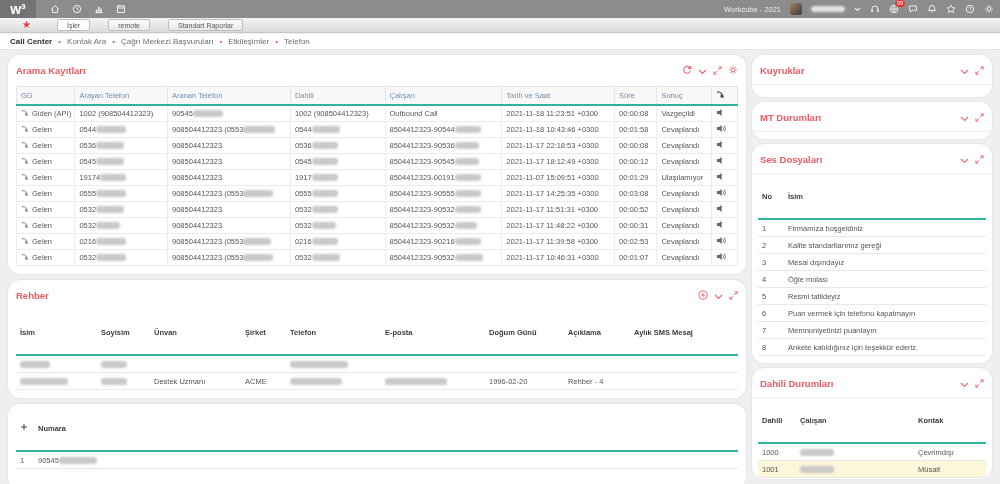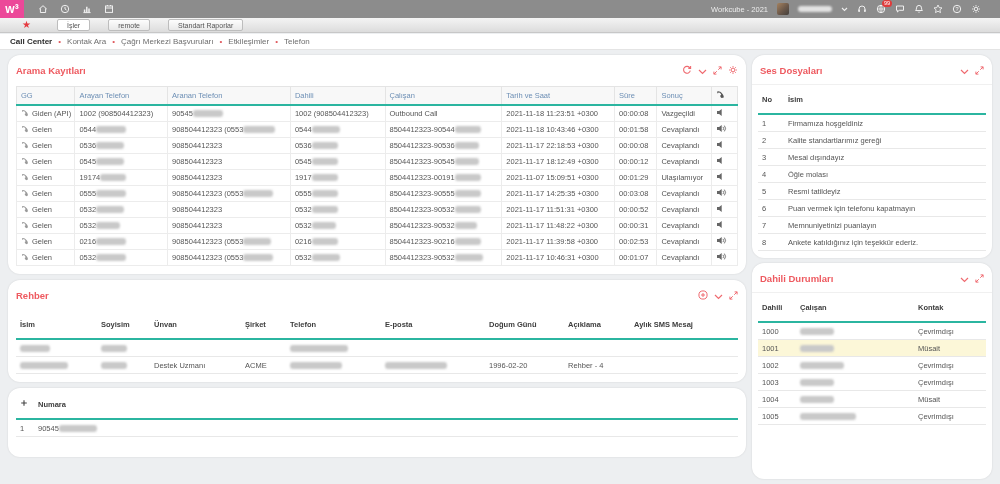--- a/index.html
+++ b/index.html
@@ -2,25 +2,25 @@
 <html><head>
 <meta charset="utf-8">
 <style>
   * { margin:0; padding:0; box-sizing:border-box; }
   html,body { width:1000px; height:484px; overflow:hidden; background:#edeff1;
     font-family:"Liberation Sans", sans-serif; }
 
   
   .topbar { position:absolute; top:0; left:0; width:1000px; height:18px;
     background:#8c8c8c; display:flex; align-items:center; z-index:5; }
-  .logo { width:24px; height:18px; background:#ec4899; color:#fff; font-weight:bold;
-    font-size:12px; display:flex; align-items:center; justify-content:center; }
+  .logo { width:36px; height:18px; background:#737373; color:#fff; font-weight:bold;
+    font-size:14px; display:flex; align-items:center; justify-content:center; }
   .tb-icons { display:flex; gap:12px; margin-left:14px; align-items:center; }
   .tb-icons svg, .tb-right svg { display:block; }
-  .tb-right { margin-left:auto; display:flex; align-items:center; gap:9px; padding-right:19px; }
+  .tb-right { margin-left:auto; display:flex; align-items:center; gap:9px; padding-right:6px; }
   .tb-title { font-size:7.5px; color:#ececec; }
   .avatar { width:12px; height:12px; border-radius:2px;
     background:linear-gradient(135deg,#a5825f 0%,#6b584a 55%,#44403c 100%); filter:blur(.4px); }
   .redact { display:inline-block; height:7px; background:#c9c9c9; border-radius:3px;
     vertical-align:-1px; filter:blur(1.3px); }
   .redact.light { background:rgba(255,255,255,.75); height:6px; }
   .badge { position:absolute; top:-4px; right:-6px; background:#e03b3b; color:#fff;
     font-size:5.5px; line-height:7px; padding:0 2px; border-radius:4px; }
   .rel { position:relative; }
 
@@ -57,21 +57,21 @@
     margin:2px 8px 8px 8px; font-size:7.5px; color:#555; }
   .side-panel table { width:calc(100% - 12px); margin:1px 6px 7px 6px; }
   th, td { text-align:left; white-space:nowrap; overflow:hidden; }
 
   
   .grid th { background:#f8f8f8; color:#6d8fb5; font-weight:normal; padding:3px 4px;
     border:1px solid #e4e4e4; border-bottom:2px solid #2bb5a0; }
   .grid td { padding:2px 4px; height:13px; border:1px solid #ecécec; border:1px solid #ececec; }
 
   
-  .flat th { color:#3d3d3d; font-weight:bold; padding:9px 4px;
+  .flat th { color:#3d3d3d; font-weight:bold; padding:17px 4px;
     border-bottom:2px solid #2bb5a0; }
   .flat td { padding:3.5px 4px; height:12px; border-bottom:1px solid #e8e8e8; }
   tr.hl td { background:#fcf7d8; }
 
   .cicon { margin-right:3px; vertical-align:-1px; display:inline-block; }
   .spacer-kara { height:12px; }
   .kq-body { height:12px; }
   .mt-body { height:7px; }
   #panel-dahili { flex:1; overflow:hidden; }
 </style>
@@ -476,21 +476,49 @@
               <td>90545<span class="redact" style="width: 38px;"></span></td>
             </tr>
           </tbody>
       </table>
       <div class="spacer-kara"></div>
     </div>
   </div>
 
   <div class="col-side">
 
-
+    <div class="panel side-panel">
+      <div class="panel-header hdr-line">
+        <span class="panel-title">Kuyruklar</span>
+        <span class="p-icons">
+          <span><svg width="9" height="6" viewBox="0 0 9 6">
+                <path d="M1 1l3.5 3.5L8 1" fill="none" stroke="#ef6a70" stroke-width="1.2"></path>
+              </svg></span>
+          <span><svg width="9" height="9" viewBox="0 0 10 10">
+                <path d="M6.2 1H9v2.8M9 1L5.8 4.2M3.8 9H1V6.2M1 9l3.2-3.2" fill="none" stroke="#ef6a70" stroke-width="1.1"></path>
+              </svg></span>
+        </span>
+      </div>
+      <div class="kq-body"></div>
+    </div>
+
+    <div class="panel side-panel">
+      <div class="panel-header hdr-line">
+        <span class="panel-title">MT Durumları</span>
+        <span class="p-icons">
+          <span><svg width="9" height="6" viewBox="0 0 9 6">
+                <path d="M1 1l3.5 3.5L8 1" fill="none" stroke="#ef6a70" stroke-width="1.2"></path>
+              </svg></span>
+          <span><svg width="9" height="9" viewBox="0 0 10 10">
+                <path d="M6.2 1H9v2.8M9 1L5.8 4.2M3.8 9H1V6.2M1 9l3.2-3.2" fill="none" stroke="#ef6a70" stroke-width="1.1"></path>
+              </svg></span>
+        </span>
+      </div>
+      <div class="mt-body"></div>
+    </div>
 
     <div class="panel side-panel">
       <div class="panel-header hdr-line">
         <span class="panel-title">Ses Dosyaları</span>
         <span class="p-icons">
           <span><svg width="9" height="6" viewBox="0 0 9 6">
                 <path d="M1 1l3.5 3.5L8 1" fill="none" stroke="#ef6a70" stroke-width="1.2"></path>
               </svg></span>
           <span><svg width="9" height="9" viewBox="0 0 10 10">
                 <path d="M6.2 1H9v2.8M9 1L5.8 4.2M3.8 9H1V6.2M1 9l3.2-3.2" fill="none" stroke="#ef6a70" stroke-width="1.1"></path>

